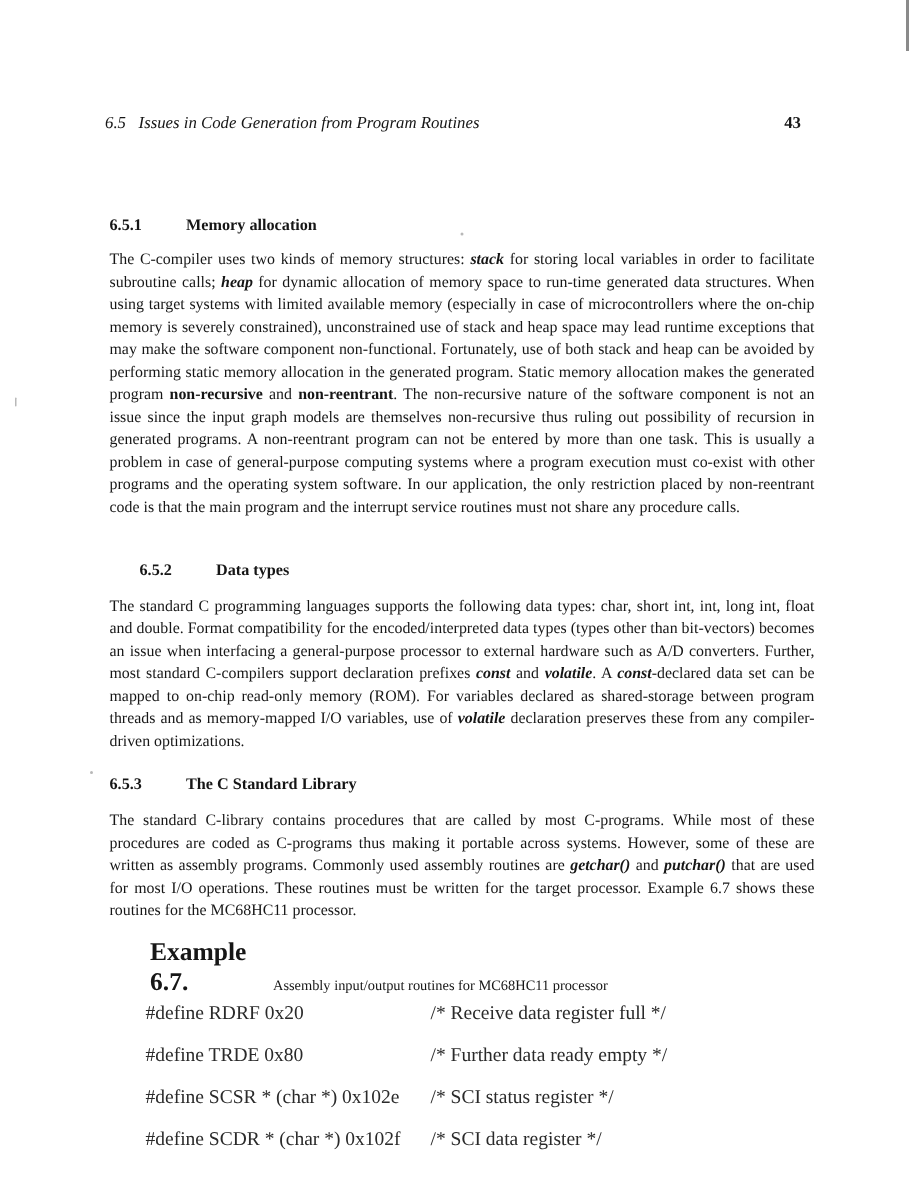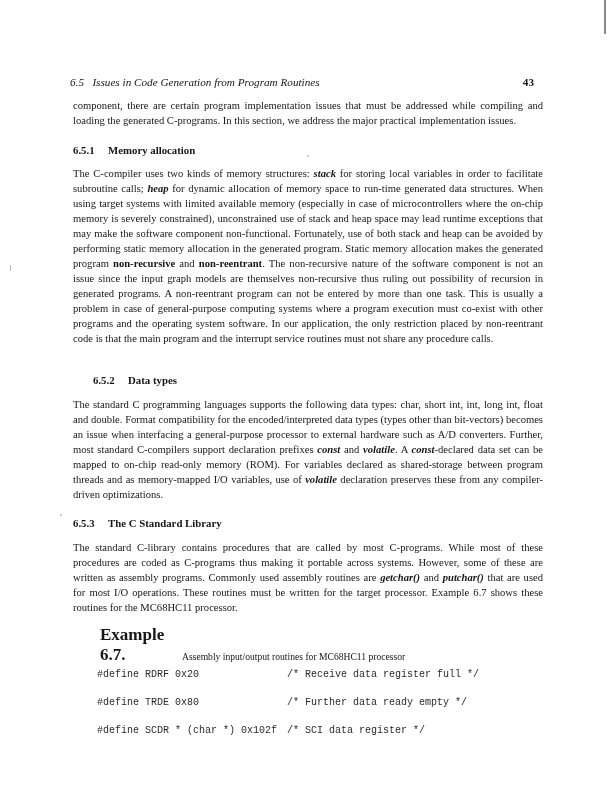--- a/index.html
+++ b/index.html
@@ -5,45 +5,44 @@
   html, body { margin: 0; padding: 0; background: #ffffff; }
   body { width: 612px; height: 791px; position: relative; overflow: hidden;
          font-family: "Liberation Serif", "DejaVu Serif", serif; color: #161616; }
   .page { position: absolute; left: 0; top: 0; width: 612px; height: 791px; }
   .scan-edge { position: absolute; left: 604px; top: 0; width: 2px; height: 34px; background: #8a8a8a; }
   .running-head { position: absolute; left: 70px; top: 76px; width: 464px; font-size: 11.2px; font-style: italic; }
   .page-num { position: absolute; right: 0; top: 0; font-style: normal; font-weight: bold; }
   .para { position: absolute; left: 73px; width: 470px; font-size: 10.6px; line-height: 15px;
           text-align: justify; margin: 0; }
   .heading { position: absolute; left: 73px; font-size: 10.8px; font-weight: bold; margin: 0; }
-  .heading .num { display: inline-block; width: 35px; }
+  .heading .num { display: inline-block; width: 51px; }
   em { font-style: italic; font-weight: bold; }
   .b { font-weight: bold; }
   .example { position: absolute; left: 100px; top: 625px; font-size: 10.2px; }
   .example .lbl { font-weight: bold; font-size: 17px; display: inline-block; width: 82px; }
   .example .cap { font-size: 9.6px; }
-  .code { position: absolute; left: 97px; top: 651px; font-family: Liberation Mono, monospace;
-          font-size: 10px; line-height: 9.4px; color: #2a2a2a; white-space: pre; }
+  .code { position: absolute; left: 97px; top: 651px; font-family: Liberation Serif, serif;
+          font-size: 13px; line-height: 9.4px; color: #2a2a2a; white-space: pre; }
   .code .row { display: flex; }
   .code .c1 { width: 190px; }
   .speck { position: absolute; width: 2px; height: 2px; background: #b8b8b8; border-radius: 1px; }
 </style>
 </head>
 <body>
 
 <div class="page">
   <div class="scan-edge"></div>
 
   <div class="running-head">
     <span>6.5</span>&nbsp;&nbsp;
     <span>Issues in Code Generation from Program Routines</span>
     <span class="page-num">43</span>
   </div>
 
-  <p class="para" style="top:98px;">component, there are certain program implementation issues that must be addressed while compiling and loading the generated C-programs. In this section, we address the major practical implementation issues.</p>
 
   <h3 class="heading" style="top:144px;">
     <span class="num">6.5.1</span><span>Memory allocation</span>
   </h3>
   <p class="para" style="top:166px;"><span>The C-compiler uses two kinds of memory structures: </span><em>stack</em><span> for storing local variables in order to facilitate subroutine calls; </span><em>heap</em><span> for dynamic allocation of memory space to run-time generated data structures. When using target systems with limited available memory (especially in case of microcontrollers where the on-chip memory is severely constrained), unconstrained use of stack and heap space may lead runtime exceptions that may make the software component non-functional. Fortunately, use of both stack and heap can be avoided by performing static memory allocation in the generated program. Static memory allocation makes the generated program </span><span class="b">non-recursive</span><span> and </span><span class="b">non-reentrant</span><span>. The non-recursive nature of the software component is not an issue since the input graph models are themselves non-recursive thus ruling out possibility of recursion in generated programs. A non-reentrant program can not be entered by more than one task. This is usually a problem in case of general-purpose computing systems where a program execution must co-exist with other programs and the operating system software. In our application, the only restriction placed by non-reentrant code is that the main program and the interrupt service routines must not share any procedure calls.</span></p>
 
   <h3 class="heading" style="top:374px;padding-left:20px;">
     <span class="num">6.5.2</span><span>Data types</span>
   </h3>
   <p class="para" style="top:397px;"><span>The standard C programming languages supports the following data types: char, short int, int, long int, float and double. Format compatibility for the encoded/interpreted data types (types other than bit-vectors) becomes an issue when interfacing a general-purpose processor to external hardware such as A/D converters. Further, most standard C-compilers support declaration prefixes </span><em>const</em><span> and </span><em>volatile</em><span>. A </span><em>const</em><span>-declared data set can be mapped to on-chip read-only memory (ROM). For variables declared as shared-storage between program threads and as memory-mapped I/O variables, use of </span><em>volatile</em><span> declaration preserves these from any compiler-driven optimizations.</span></p>
@@ -53,20 +52,21 @@
   </h3>
   <p class="para" style="top:540px;"><span>The standard C-library contains procedures that are called by most C-programs. While most of these procedures are coded as C-programs thus making it portable across systems. However, some of these are written as assembly programs. Commonly used assembly routines are </span><em>getchar()</em><span> and </span><em>putchar()</em><span> that are used for most I/O operations. These routines must be written for the target processor. Example 6.7 shows these routines for the MC68HC11 processor.</span></p>
 
   <div class="example">
     <span class="lbl">Example 6.7.</span><span class="cap">Assembly input/output routines for MC68HC11 processor</span>
   </div>
 
   <div class="code">
     <div class="row"><span class="c1">#define RDRF 0x20</span><span>/* Receive data register full */</span></div>
     <div class="row"><span class="c1">#define TRDE 0x80</span><span>/* Further data ready empty */</span></div>
+    <div class="row"><span class="c1">#define SCSR * (char *) 0x102e</span><span>/* SCI status register */</span></div>
     <div class="row"><span class="c1">#define SCDR * (char *) 0x102f</span><span>/* SCI data register */</span></div>
     
   </div>
 
   <div class="speck" style="left:307px; top:155px;"></div>
   <div class="speck" style="left:60px; top:514px;"></div>
   <div class="speck" style="left:10px; top:265px; width:1px; height:6px;"></div>
 </div>
 
 </body></html>

